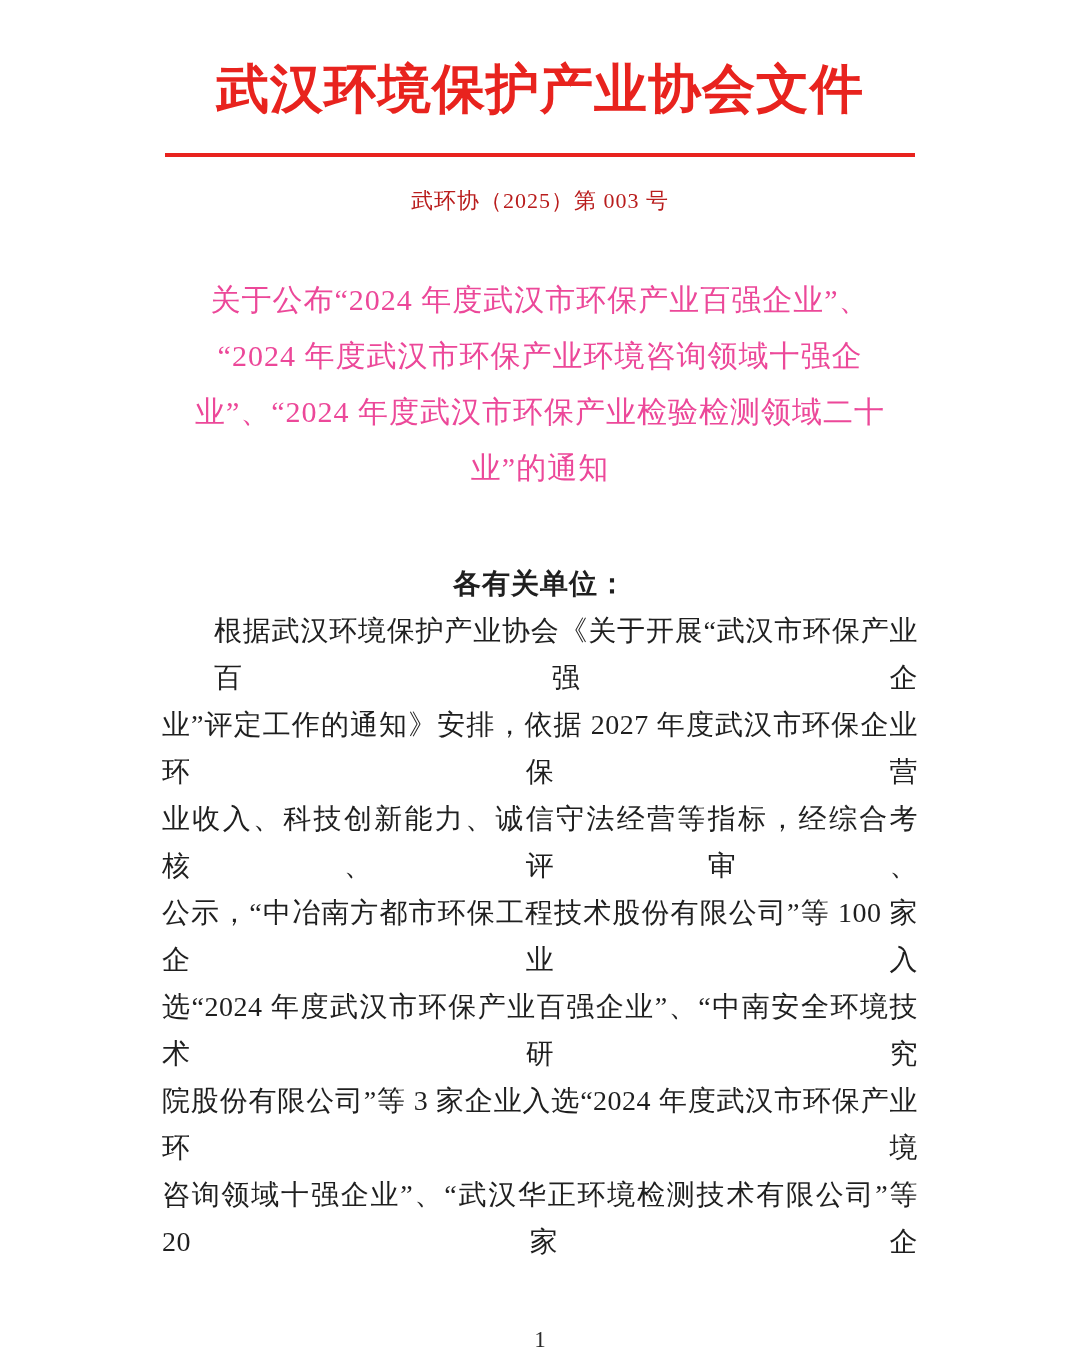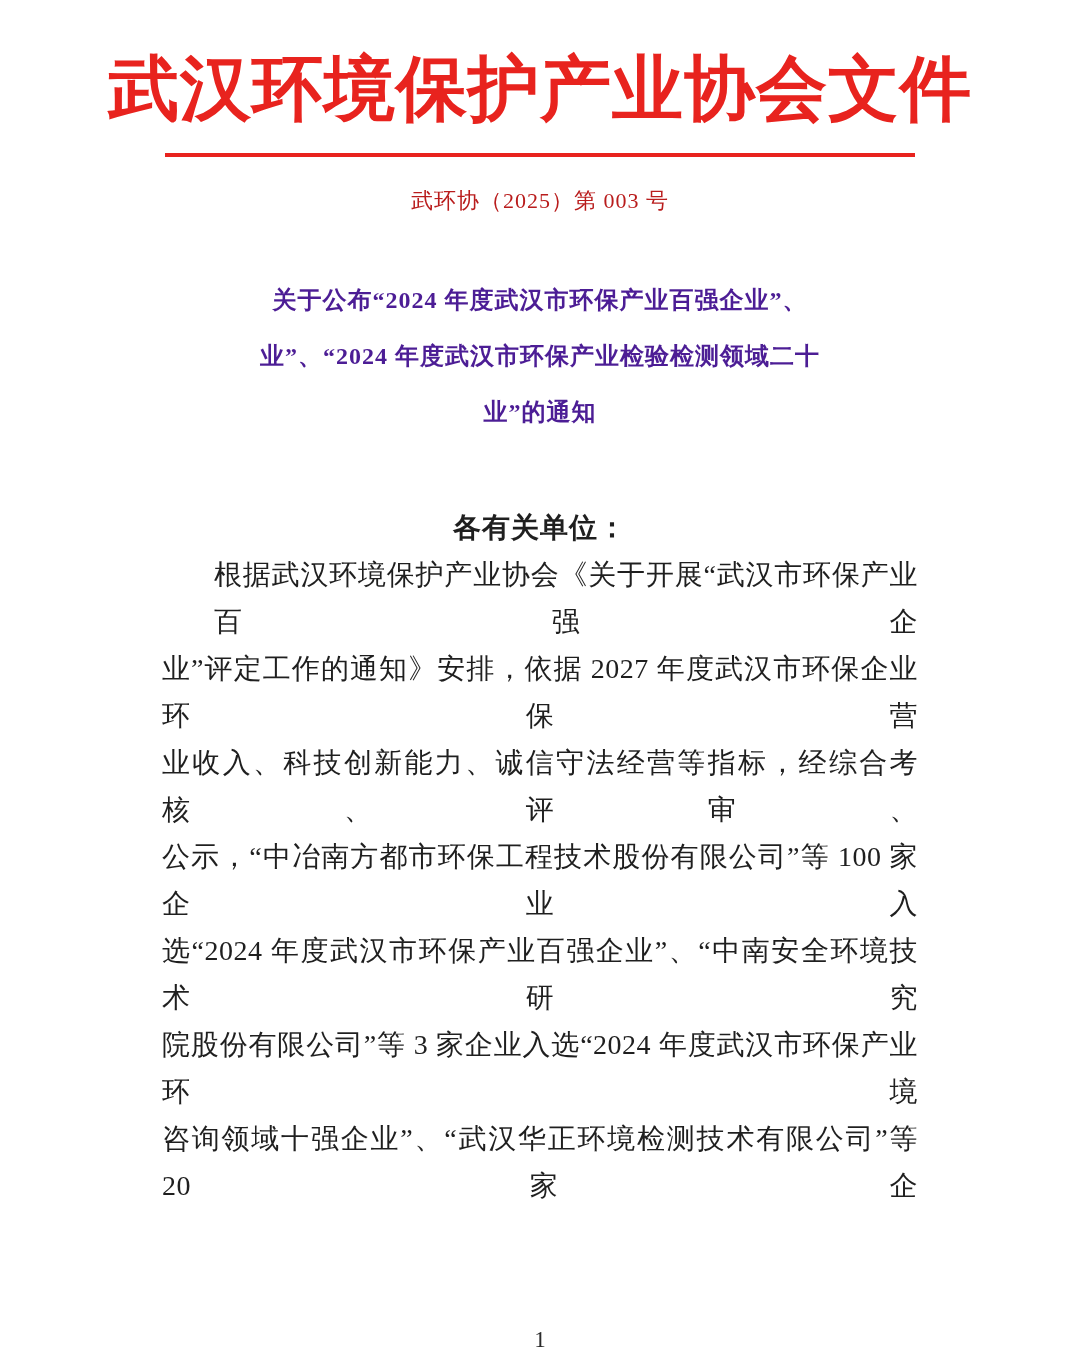--- a/index.html
+++ b/index.html
@@ -15,21 +15,21 @@
     overflow: hidden;
     font-family: "Liberation Serif", "DejaVu Serif", serif;
     color: #1f1f1f;
   }
   .doc-header {
     padding-top: 56px;
     text-align: center;
     color: #e8231e;
     font-family: "Liberation Sans", "DejaVu Sans", sans-serif;
     font-weight: bold;
-    font-size: 71px;
+    font-size: 53px;
     line-height: 66px;
     letter-spacing: 1px;
     white-space: nowrap;
   }
   .red-line {
     width: 750px;
     height: 4px;
     background: #e8231e;
     margin: 31px auto 0 auto;
   }
@@ -37,24 +37,24 @@
     margin-top: 29px;
     text-align: center;
     font-size: 22px;
     line-height: 30px;
     color: #b91c1c;
     letter-spacing: 1px;
   }
   .doc-title {
     width: 770px;
     margin: 56px auto 0 auto;
-    font-size: 24px;
-    font-weight: bold;
+    font-size: 30px;
+    font-weight: normal;
     line-height: 56px;
-    color: #4c1d95;
+    color: #ec4899;
   }
   .doc-title .line {
     text-align: center;
     letter-spacing: 1px;
   }
   .doc-body {
     width: 756px;
     margin: 64px auto 0 auto;
     font-size: 28px;
     line-height: 47px;
@@ -89,20 +89,21 @@
 <div class="page">
 
   <div class="doc-header">武汉环境保护产业协会文件</div>
 
   <div class="red-line"></div>
 
   <div class="doc-number">武环协（2025）第 003 号</div>
 
   <div class="doc-title">
       <div class="line first">关于公布“2024 年度武汉市环保产业百强企业”、</div>
+      <div class="line">“2024 年度武汉市环保产业环境咨询领域十强企</div>
       <div class="line">业”、“2024 年度武汉市环保产业检验检测领域二十</div>
       <div class="line last">业”的通知</div>
     </div>
 
   <div class="doc-body">
     <div class="salutation">各有关单位：</div>
 
     <div class="para">
         <div class="line first">根据武汉环境保护产业协会《关于开展“武汉市环保产业百强企</div>
         <div class="line">业”评定工作的通知》安排，依据 2027 年度武汉市环保企业环保营</div>

